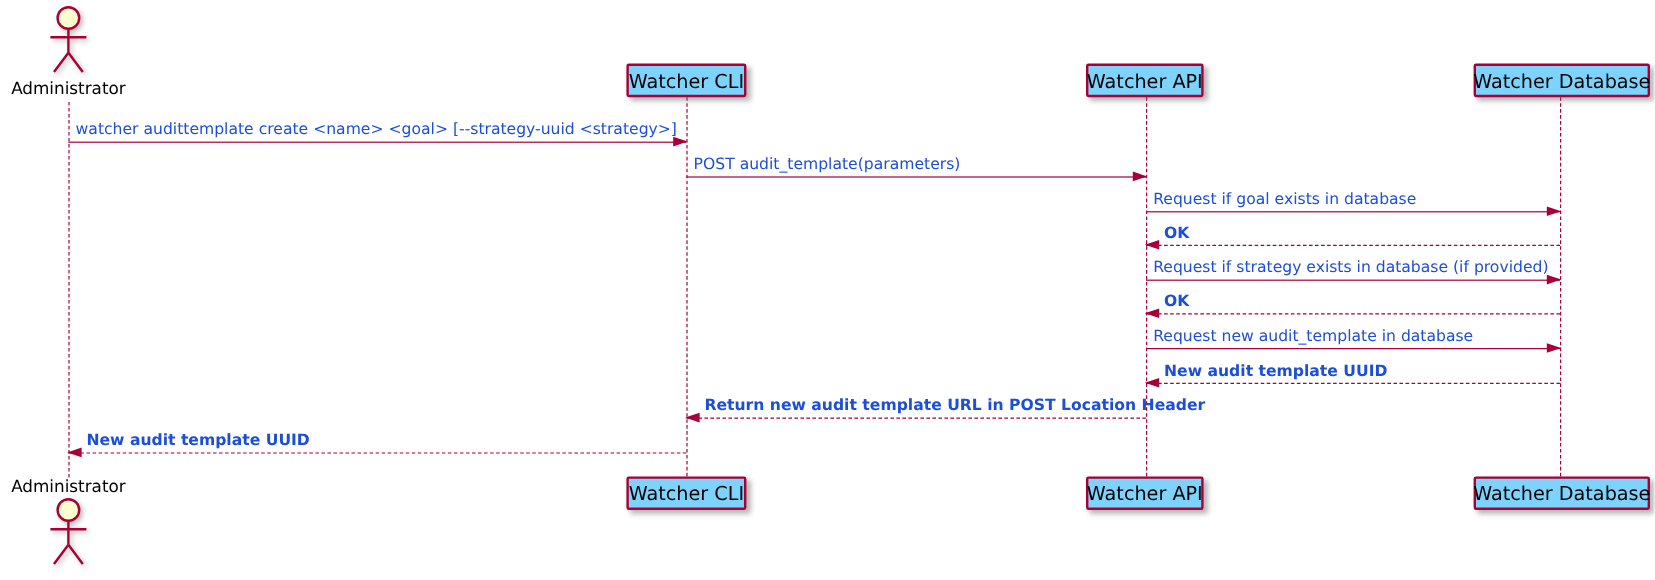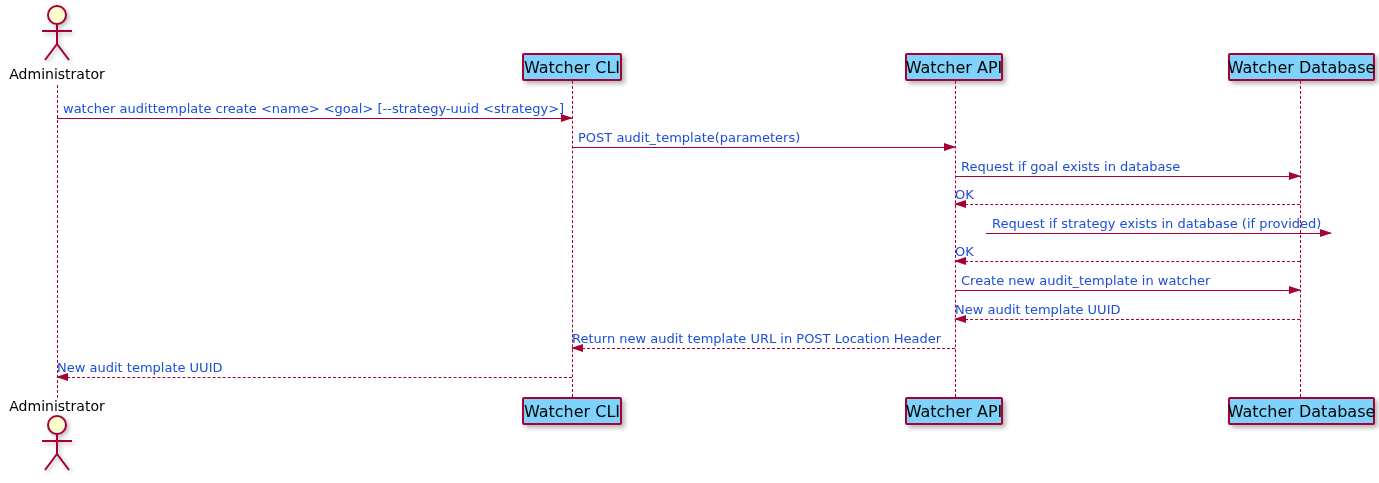--- a/index.html
+++ b/index.html
@@ -60,21 +60,21 @@
   }
   .arrow-right{
     right:-1px;top:-5px;
     border-left:12px solid #A80036;
   }
   .arrow-left{
     left:-1px;top:-5px;
     border-right:12px solid #A80036;
   }
   .pad-r{padding-left:6px;}
-  .pad-l{}
+  .pad-l{padding-left:15px;font-weight:bold;}
 </style>
 </head>
 <body>
 
 <div class="diagram">
 
   <div class="lifeline" style="left:57px;top:85px;height:313px;"></div>
   <div class="lifeline" style="left:572px;top:81px;height:316px;"></div>
   <div class="lifeline" style="left:955px;top:81px;height:316px;"></div>
   <div class="lifeline" style="left:1300px;top:81px;height:316px;"></div>
@@ -119,36 +119,36 @@
     </div>
   </div>
 
   <div class="message" style="left:955px;top:187px;width:345px;">
     <div class="msg-label pad-l">OK</div>
     <div class="msg-line line-dashed">
       <span class="arrowhead arrow-left"></span>
     </div>
   </div>
 
-  <div class="message" style="left:955px;top:216px;width:345px;padding-left:31px;">
+  <div class="message" style="left:955px;top:216px;width:345px;">
     <div class="msg-label pad-r">Request if strategy exists in database (if provided)</div>
     <div class="msg-line line-solid">
       <span class="arrowhead arrow-right"></span>
     </div>
   </div>
 
   <div class="message" style="left:955px;top:244px;width:345px;">
     <div class="msg-label pad-l">OK</div>
     <div class="msg-line line-dashed">
       <span class="arrowhead arrow-left"></span>
     </div>
   </div>
 
   <div class="message" style="left:955px;top:273px;width:345px;">
-    <div class="msg-label pad-r">Create new audit_template in watcher</div>
+    <div class="msg-label pad-r">Request new audit_template in database</div>
     <div class="msg-line line-solid">
       <span class="arrowhead arrow-right"></span>
     </div>
   </div>
 
   <div class="message" style="left:955px;top:302px;width:345px;">
     <div class="msg-label pad-l">New audit template UUID</div>
     <div class="msg-line line-dashed">
       <span class="arrowhead arrow-left"></span>
     </div>

